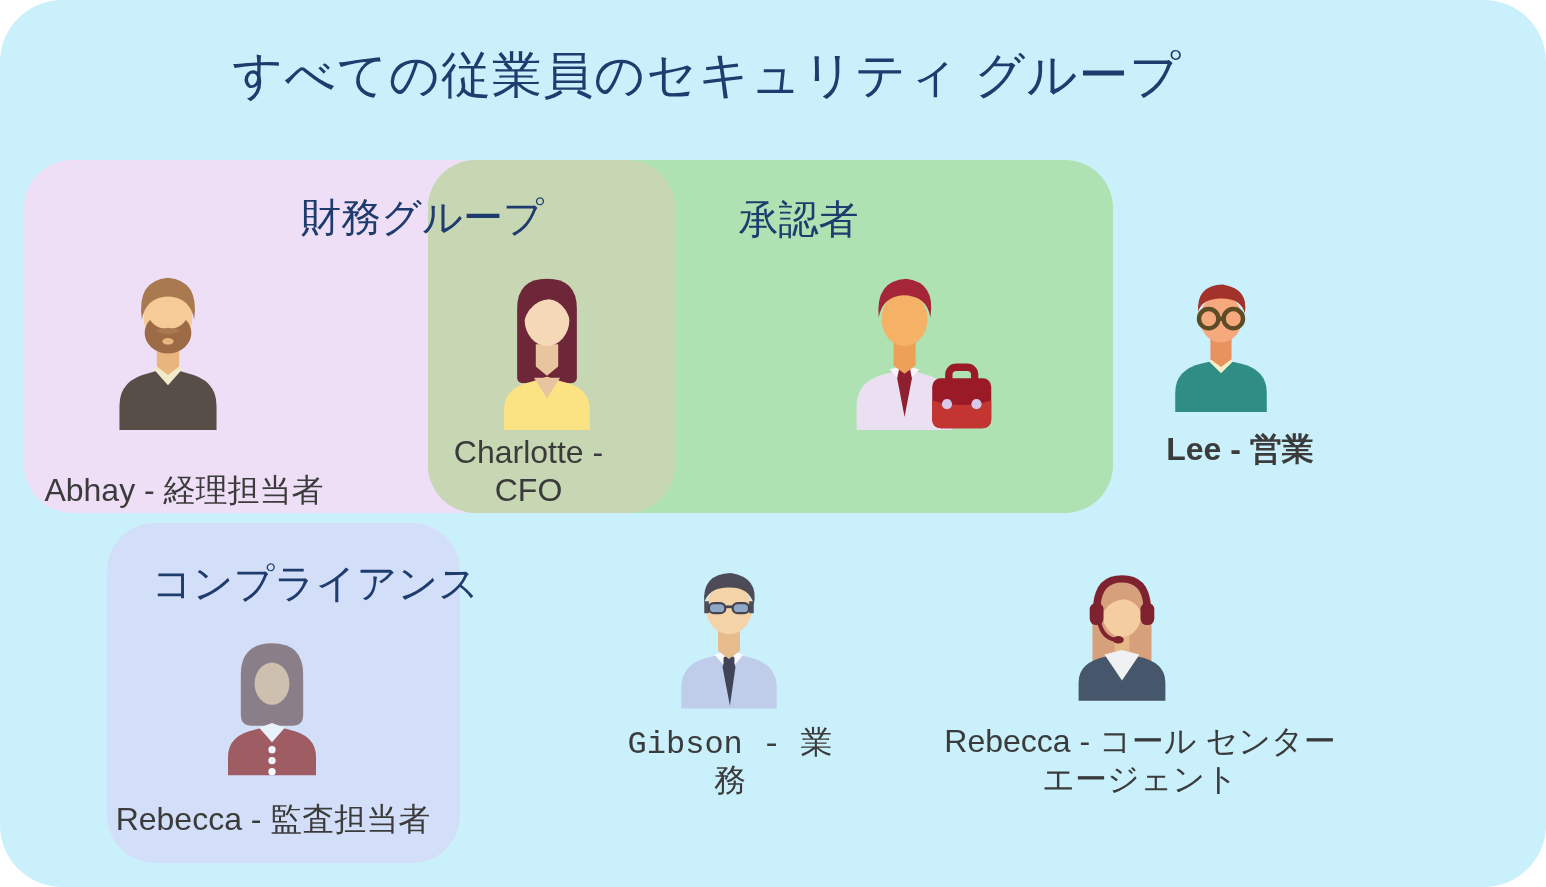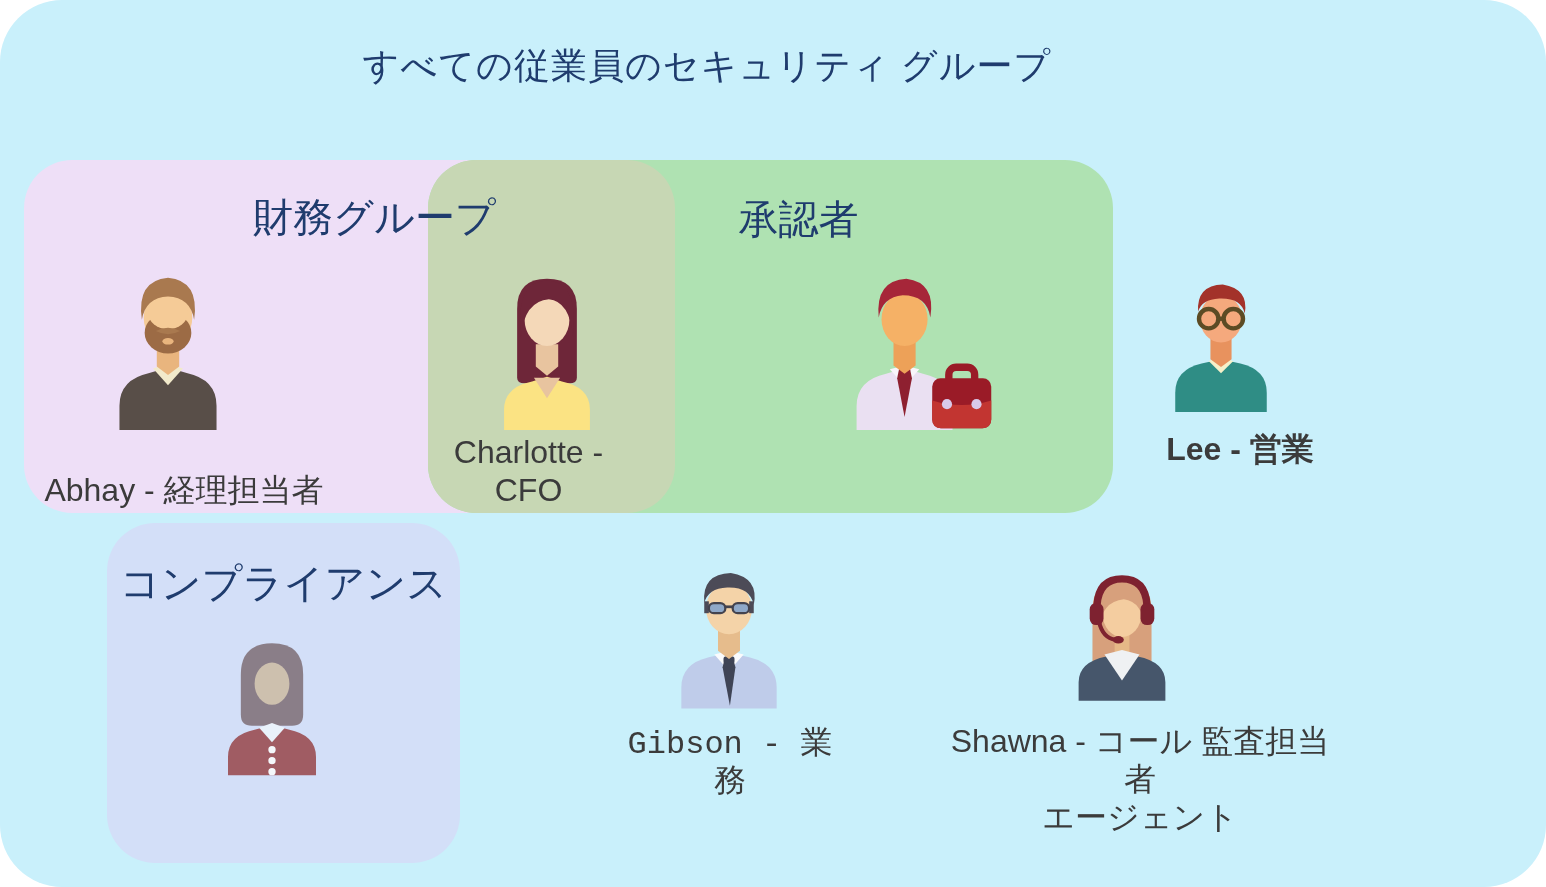--- a/index.html
+++ b/index.html
@@ -5,23 +5,23 @@
   html,body{margin:0;padding:0;background:#ffffff;}
   body{font-family:"Liberation Sans","DejaVu Sans",sans-serif;}
   .canvas{position:relative;width:1546px;height:887px;overflow:hidden;}
   .bg{position:absolute;left:0;top:0;width:1546px;height:887px;border-radius:62px;}
   .region{position:absolute;border-radius:48px;}
   .region.finance{left:24px;top:160px;width:651px;height:353px;}
   .region.approvers{left:428px;top:160px;width:685px;height:353px;}
   .region.overlap{left:428px;top:160px;width:247px;height:353px;}
   .region.compliance{left:107px;top:523px;width:353px;height:340px;}
   .title{position:absolute;left:0;top:42px;width:1414px;text-align:center;
-         font-size:36px;letter-spacing:1px;}
+         font-size:50px;letter-spacing:1px;}
   .glabel{position:absolute;text-align:center;font-size:40px;}
-  .glabel.finance-label{left:24px;top:190px;width:701px;}
+  .glabel.finance-label{left:24px;top:190px;width:701px;padding-left:48px;}
   .glabel.approvers-label{left:428px;top:192px;width:741px;}
   .glabel.compliance-label{left:107px;top:556px;width:353px;}
   .avatar{position:absolute;}
   .avatar svg{display:block;width:100%;height:100%;}
   .plabel{position:absolute;text-align:center;font-size:32px;line-height:38px;white-space:pre-line;}
   
   .av-abhay{left:112px;top:262px;width:112px;height:168px;}
   .av-charlotte{left:490px;top:262px;width:114px;height:168px;}
   .av-nick{left:848px;top:264px;width:150px;height:166px;}
   .av-lee{left:1168px;top:280px;width:106px;height:132px;}
@@ -45,21 +45,21 @@
 
   <div class="region finance" style="background-color: rgb(238, 223, 247);"></div>
   <div class="region approvers" style="background-color: rgb(175, 226, 178);"></div>
   <div class="region overlap" style="background-color: rgb(199, 215, 180);"></div>
   <div class="region compliance" style="background-color: rgb(211, 223, 248);"></div>
 
   <div class="title" style="color: rgb(31, 60, 110);">すべての従業員のセキュリティ グループ</div>
 
   <div class="glabel finance-label" style="color: rgb(31, 60, 110);">財務グループ</div>
   <div class="glabel approvers-label" style="color: rgb(31, 60, 110);">承認者</div>
-  <div class="glabel compliance-label" style="color: rgb(31, 60, 110);">コンプライアンス</div>
+  <div class="glabel compliance-label" style="color: rgb(31, 60, 110); margin-left: 32px;">コンプライアンス</div>
 
   <div class="avatar av-abhay">
       <svg viewBox="0 0 120 180" xmlns="http://www.w3.org/2000/svg">
     <path d="M8 180 V154 Q8 126 40 119 L60 113 L80 119 Q112 126 112 154 V180 Z" fill="#584E48"></path>
     <path d="M44 114 L60 109 L76 114 L60 132 Z" fill="#F2EACB"></path>
     <path d="M48 84 h24 v28 l-12 9 -12 -9 Z" fill="#E9B57E"></path>
     <ellipse cx="60" cy="60" rx="26" ry="30" fill="#F5CB97"></ellipse>
     <ellipse cx="60" cy="76" rx="25" ry="22" fill="#9C6B45"></ellipse>
     <ellipse cx="60" cy="55" rx="21" ry="17" fill="#F5CB97"></ellipse>
     <path d="M47 74 Q60 67 73 74 Q60 81 47 74 Z" fill="#A9794F"></path>
@@ -119,20 +119,21 @@
     <rect x="52" y="78" width="16" height="20" fill="#BCAD97"></rect>
     <path d="M12 160 V140 Q12 116 42 110 L60 105 L78 110 Q108 116 108 140 V160 Z" fill="#A05C63"></path>
     <path d="M26 94 Q26 106 38 106 H82 Q94 106 94 94 V50 Q94 16 60 16 Q26 16 26 50 Z" fill="#8A7E88"></path>
     <ellipse cx="60" cy="60" rx="19" ry="23" fill="#CDC0AE"></ellipse>
     <path d="M46 108 L60 103 L74 108 L60 124 Z" fill="#E9F2FB"></path>
     <circle cx="60" cy="132" r="4" fill="#F4F7FB"></circle>
     <circle cx="60" cy="144" r="4" fill="#F4F7FB"></circle>
     <circle cx="60" cy="156" r="4" fill="#F4F7FB"></circle>
   </svg>
     </div>
+  <div class="plabel pl-rebecca" style="color: rgb(59, 59, 59);">Rebecca - 監査担当者</div>
 
   <div class="avatar av-gibson">
       <svg viewBox="0 0 120 155" xmlns="http://www.w3.org/2000/svg">
     <path d="M8 155 V132 Q8 106 38 99 L60 94 L82 99 Q112 106 112 132 V155 Z" fill="#BFCCEA"></path>
     <path d="M44 96 L60 92 L76 96 L60 114 Z" fill="#FAFBFD"></path>
     <path d="M55 102 H65 L67 110 L61 152 L53 110 Z" fill="#3F4456"></path>
     <rect x="54" y="98" width="12" height="8" rx="3" fill="#3F4456"></rect>
     <path d="M48 64 h24 v28 l-12 9 -12 -9 Z" fill="#E6BC8C"></path>
     <ellipse cx="60" cy="46" rx="25" ry="28" fill="#F4D3A8"></ellipse>
     <path d="M33 40 Q30 8 62 7 Q93 12 87 42 Q83 22 58 23 Q37 24 33 40 Z" fill="#4C4B57"></path>
@@ -155,15 +156,15 @@
     <path d="M46 100 L65 95 L84 100 L65 128 Z" fill="#EFF1F3"></path>
     <ellipse cx="65" cy="56" rx="21" ry="25" fill="#F4CDA0"></ellipse>
     <path d="M39 74 Q35 22 65 22 Q95 22 91 74 Q87 42 67 40 Q43 42 39 74 Z" fill="#D7A07C"></path>
     <path d="M38 46 Q40 18 65 18 Q90 18 92 46" fill="none" stroke="#7E2230" stroke-width="8"></path>
     <rect x="30" y="44" width="15" height="24" rx="7" fill="#7E2230"></rect>
     <rect x="85" y="44" width="15" height="24" rx="7" fill="#7E2230"></rect>
     <path d="M40 64 Q44 82 58 84" fill="none" stroke="#7E2230" stroke-width="4.5"></path>
     <ellipse cx="61" cy="84" rx="6" ry="4" fill="#7E2230"></ellipse>
   </svg>
     </div>
-  <div class="plabel pl-shawna" style="color: rgb(59, 59, 59);">Shawna - コール 監査担当者
+  <div class="plabel pl-shawna" style="color: rgb(59, 59, 59);">Rebecca - コール センター
 エージェント</div>
 </div>
 
 </body></html>

